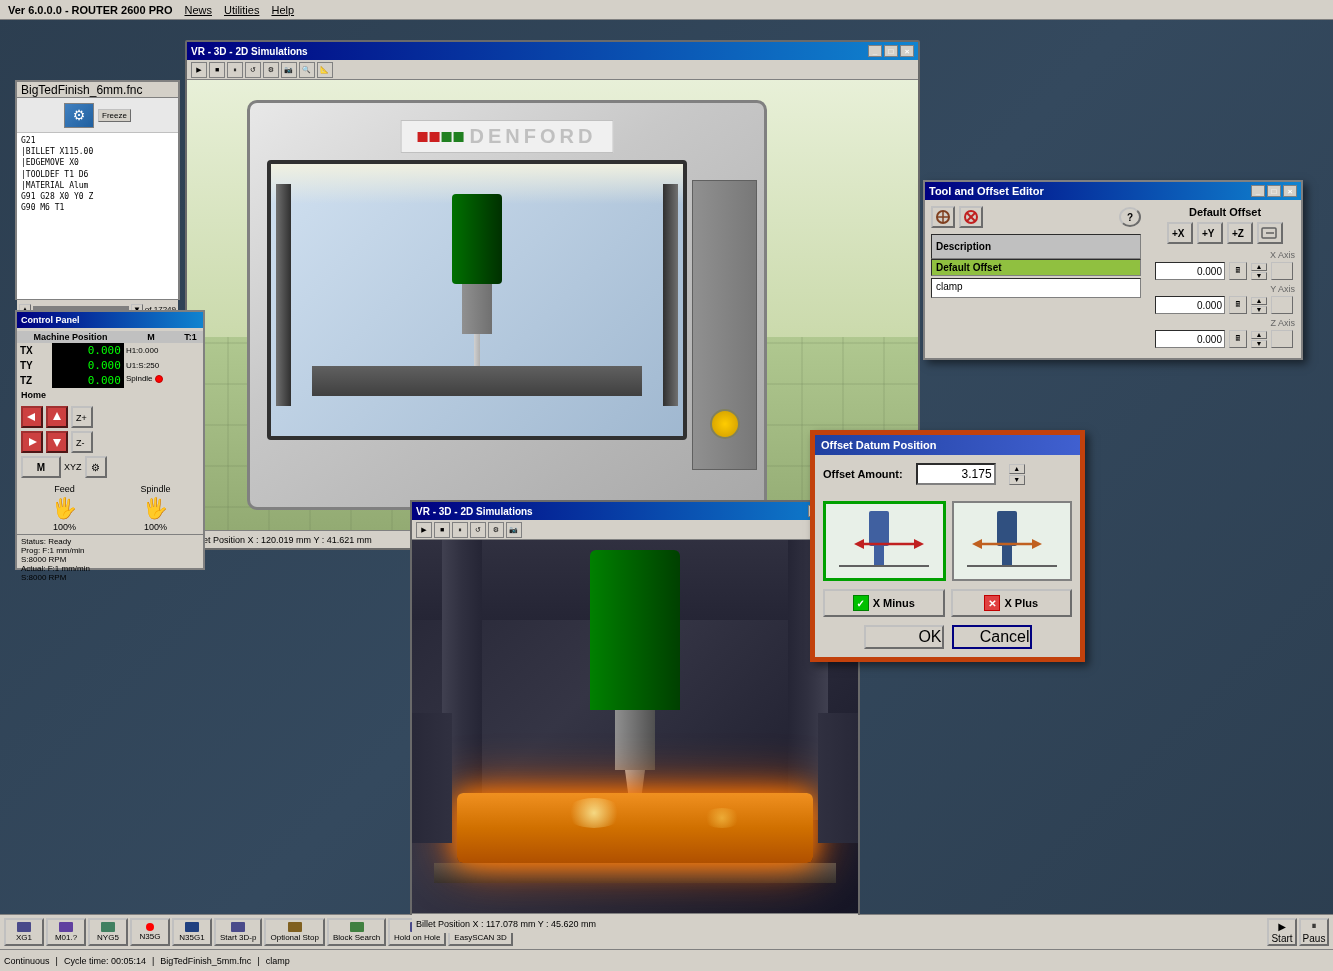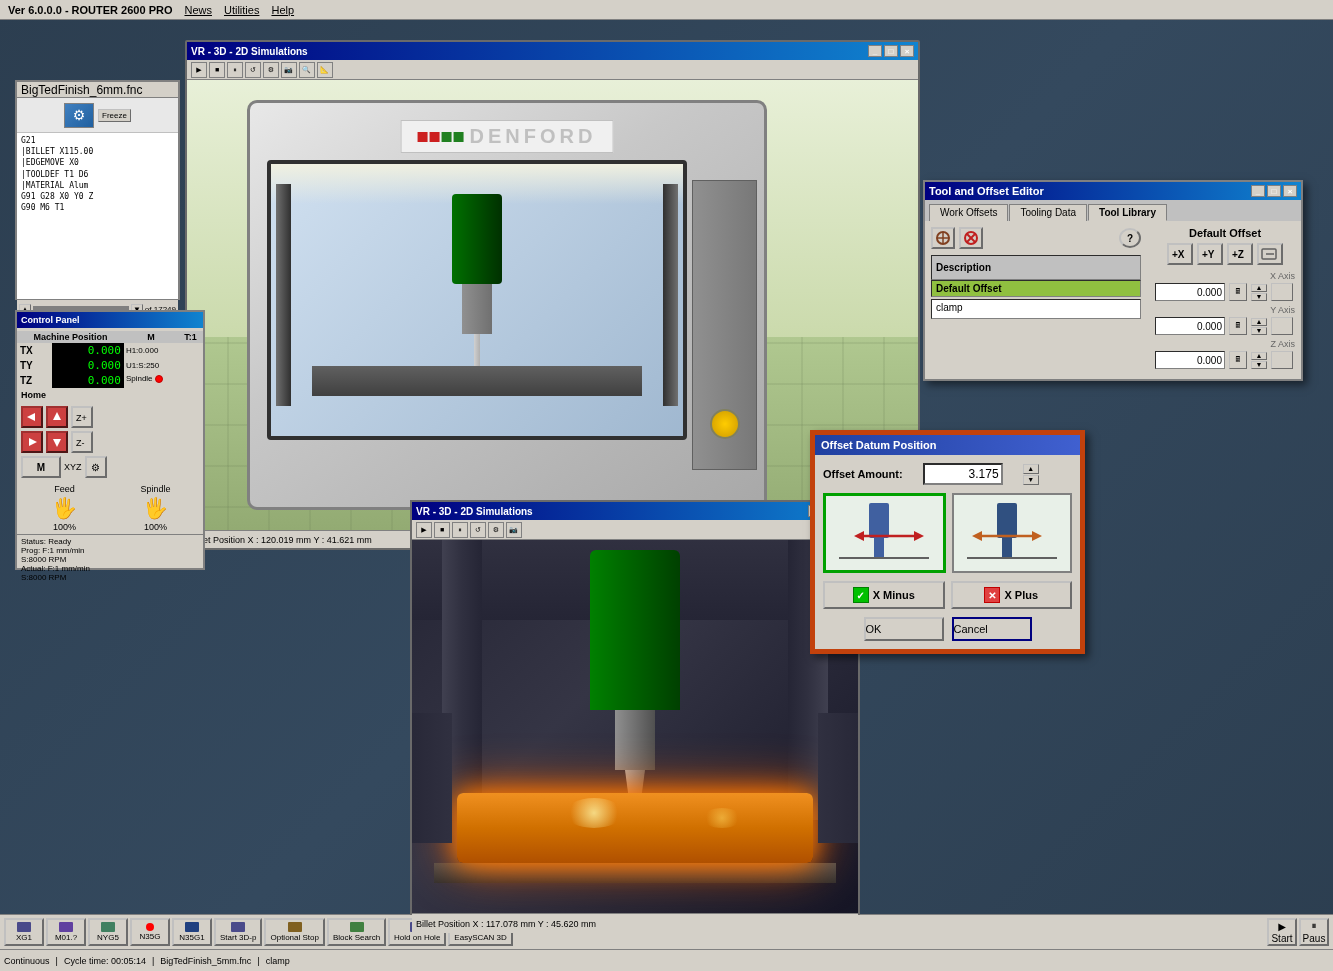--- a/index.html
+++ b/index.html
@@ -551,22 +551,22 @@
       color: white;
       font-size: 11px;
       font-weight: bold;
     }
     .offset-datum-content {
       padding: 8px;
     }
     .offset-amount-row {
       display: flex;
       align-items: center;
-      gap: 20px;
-      margin-bottom: 8px;
+      gap: 13px;
+      margin-bottom: 16px;
     }
     .offset-amount-label {
       font-size: 11px;
       font-weight: bold;
     }
     .offset-amount-input {
       width: 80px;
       height: 22px;
       background: white;
       border: 2px inset #808080;
@@ -658,24 +658,24 @@
     .ok-cancel-row {
       display: flex;
       justify-content: center;
       gap: 8px;
     }
     .ok-btn, .cancel-btn {
       width: 80px;
       height: 24px;
       border: 2px outset #c0c0c0;
       background: #d4d0c8;
-      font-size: 11px;
-      display: flex;
-      align-items: center;
-      justify-content: flex-start;
+      font-size: 16px;
+      display: flex;
+      align-items: center;
+      justify-content: flex-end;
       cursor: pointer;
     }
     .cancel-btn {
       border: 2px solid #000080;
     }
 
     
     .cnc-sim2-window {
       position: absolute;
       top: 500px;
@@ -1010,25 +1010,20 @@
 
 <div class="tool-offset-dialog">
   <div class="dialog-titlebar">
     <span>Tool and Offset Editor</span>
     <div style="margin-left:auto; display:flex; gap:2px;">
       <div class="titlebar-btn">_</div>
       <div class="titlebar-btn">□</div>
       <div class="titlebar-btn">×</div>
     </div>
   </div>
-  <div class="dialog-tabs">
-    <div class="dialog-tab">Work Offsets</div>
-    <div class="dialog-tab">Tooling Data</div>
-    <div class="dialog-tab active">Tool Library</div>
-  </div>
   <div class="dialog-content">
     <div class="dialog-two-col">
       <div class="dialog-left-col">
         <div class="dialog-toolbar">
 
           <div class="dialog-icon-btn" style="position:relative;">
             <svg width="16" height="16" viewBox="0 0 16 16">
               <circle cx="8" cy="8" r="6" stroke="#804020" fill="none" stroke-width="2"></circle>
               <line x1="8" y1="2" x2="8" y2="14" stroke="#804020" stroke-width="1.5"></line>
               <line x1="2" y1="8" x2="14" y2="8" stroke="#804020" stroke-width="1.5"></line>

